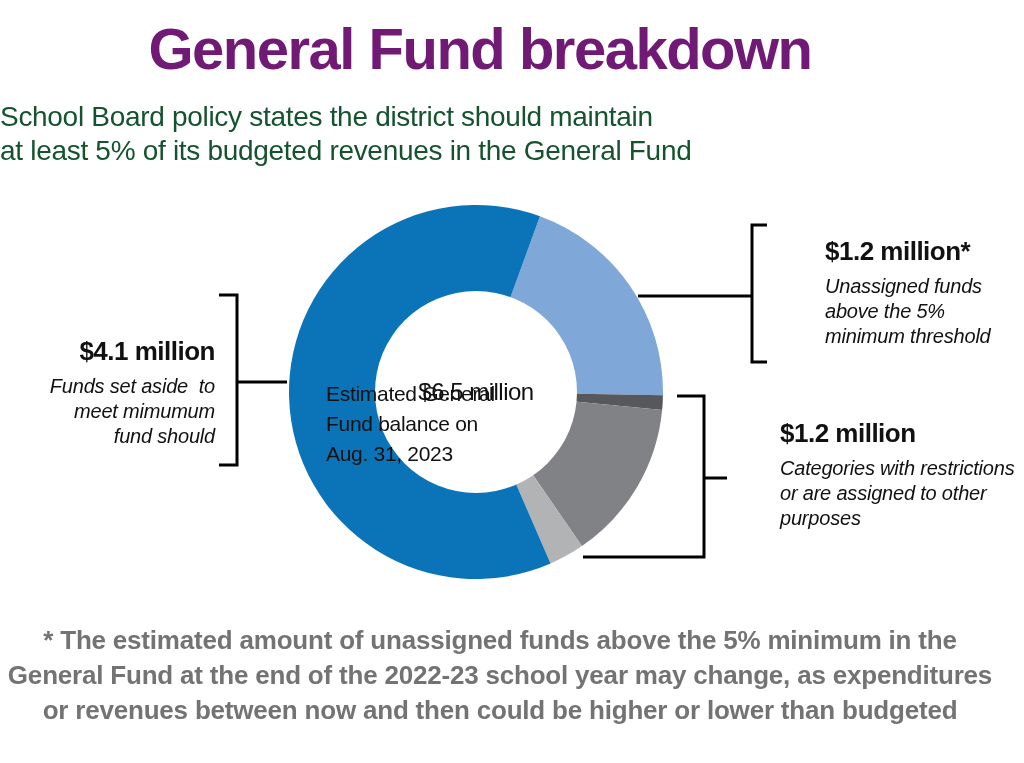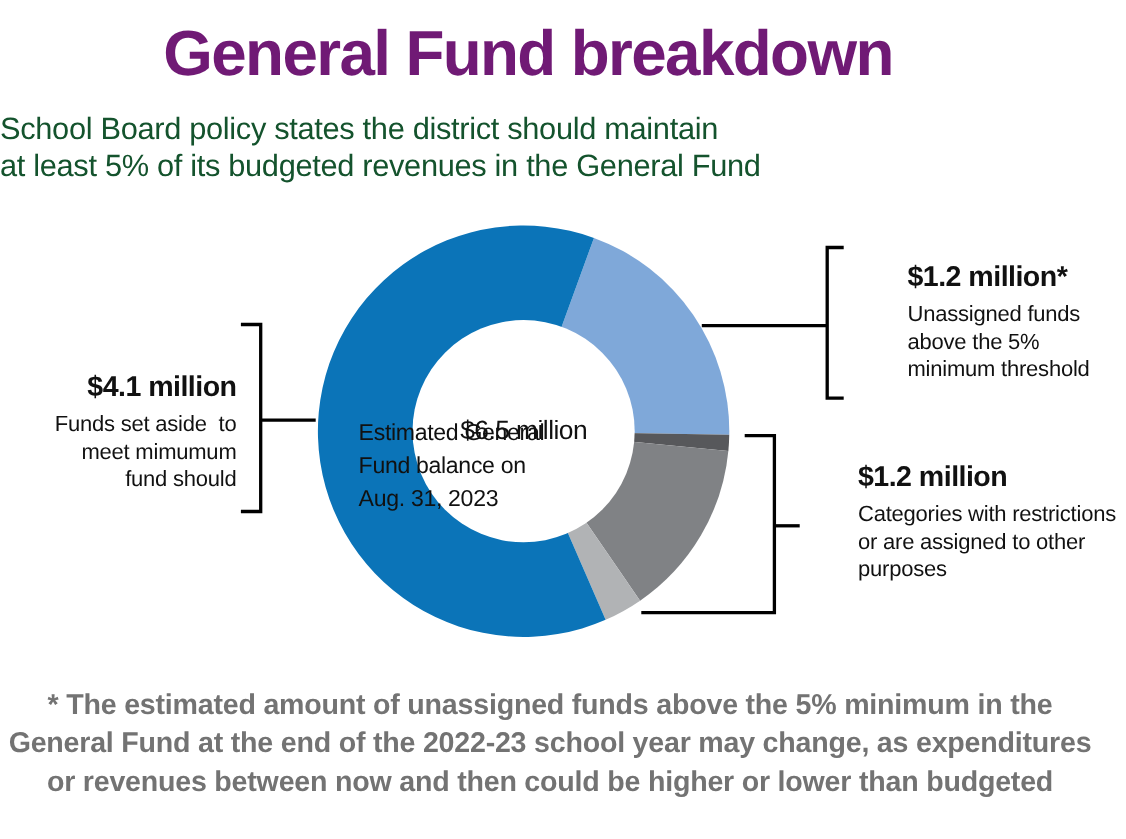--- a/index.html
+++ b/index.html
@@ -49,20 +49,21 @@
   .ann .headline {
     font-size: 26px; font-weight: 700; line-height: 26px;
     letter-spacing: -0.5px;
     white-space: pre;
   }
   .ann .desc {
     margin-top: 10px;
     font-size: 20px; line-height: 25px;
     letter-spacing: -0.2px;
     white-space: pre-wrap;
+    font-style: italic;
   }
   .ann-left { top: 324px; right: 809px; text-align: right; margin-top: 14px; }
   .ann-right-top { top: 238px; left: 777px; text-align: left; margin-left: 48px; }
   .ann-right-bottom { top: 420px; left: 780px; text-align: left; }
   .footnote {
     top: 623px; left: 0; width: 1000px;
     text-align: center;
     font-size: 26px; line-height: 35px;
     letter-spacing: -0.2px;
     white-space: pre;

